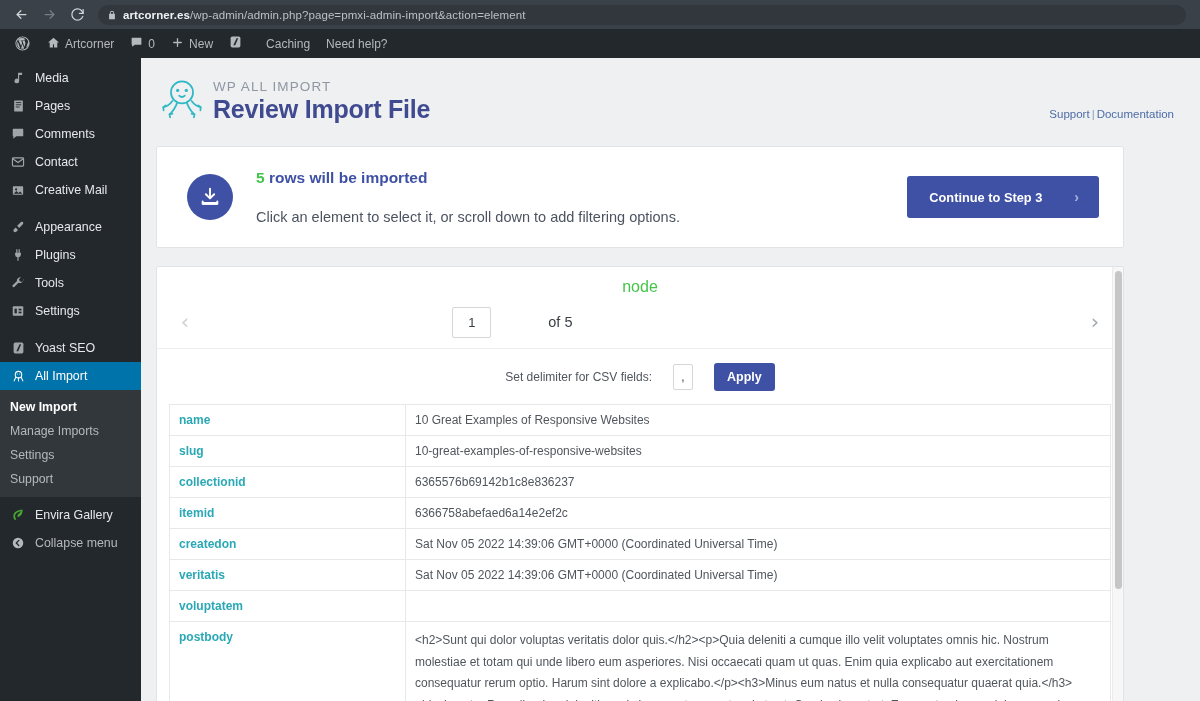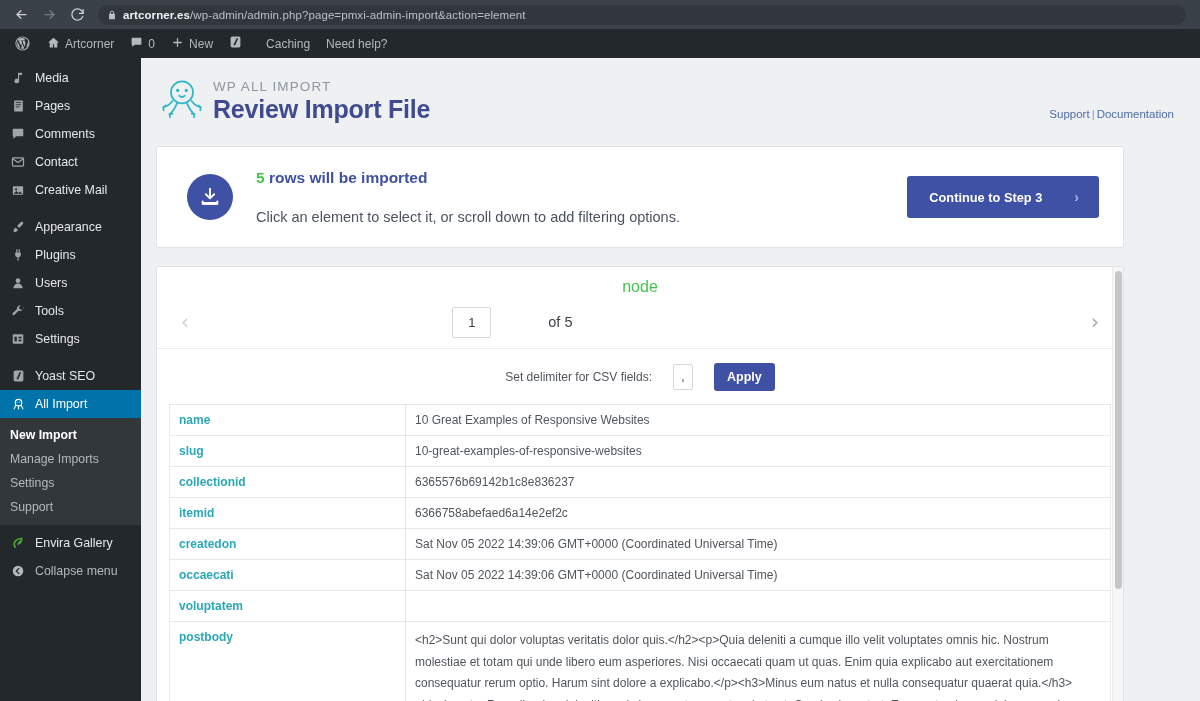--- a/index.html
+++ b/index.html
@@ -398,29 +398,20 @@
 
     <div class="menu-item">
       <span class="mi-ico">
         <svg width="14" height="14" viewBox="0 0 24 24" fill="#a0a5aa">
             <path d="M9 2v6H7v3a5 5 0 0 0 4 4.9V22h2v-6.1A5 5 0 0 0 17 11V8h-2V2h-2v6h-2V2H9z"></path>
           </svg>
       </span>
       <span>Plugins</span>
     </div>
 
-    <div class="menu-item">
-      <span class="mi-ico">
-        <svg width="14" height="14" viewBox="0 0 24 24" fill="#a0a5aa">
-            <circle cx="12" cy="8" r="4"></circle>
-            <path d="M4 21a8 8 0 0 1 16 0z"></path>
-          </svg>
-      </span>
-      <span>Users</span>
-    </div>
 
     <div class="menu-item">
       <span class="mi-ico">
         <svg width="14" height="14" viewBox="0 0 24 24" fill="#a0a5aa">
             <path d="M21 6a6 6 0 0 1-8.2 5.6L6 18.4a2 2 0 1 1-2.8-2.8l6.8-6.8A6 6 0 0 1 17 2.3L13.6 5.7l1.4 3.3 3.3 1.4L21.7 7c.2-.3.3-.7.3-1z"></path>
           </svg>
       </span>
       <span>Tools</span>
     </div>
 
@@ -571,21 +562,21 @@
             </tr>
             <tr>
               <td class="k">itemid</td>
               <td class="v">6366758abefaed6a14e2ef2c</td>
             </tr>
             <tr>
               <td class="k">createdon</td>
               <td class="v">Sat Nov 05 2022 14:39:06 GMT+0000 (Coordinated Universal Time)</td>
             </tr>
             <tr>
-              <td class="k">occaecati</td>
+              <td class="k">veritatis</td>
               <td class="v">Sat Nov 05 2022 14:39:06 GMT+0000 (Coordinated Universal Time)</td>
             </tr>
             <tr>
               <td class="k">voluptatem</td>
               <td class="v"></td>
             </tr>
             <tr>
               <td class="k">postbody</td>
               <td class="v body-cell">&lt;h2&gt;Sunt qui dolor voluptas veritatis dolor quis.&lt;/h2&gt;&lt;p&gt;Quia deleniti a cumque illo velit voluptates omnis hic. Nostrum molestiae et totam qui unde libero eum asperiores. Nisi occaecati quam ut quas. Enim quia explicabo aut exercitationem consequatur rerum optio. Harum sint dolore a explicabo.&lt;/p&gt;&lt;h3&gt;Minus eum natus et nulla consequatur quaerat quia.&lt;/h3&gt;&lt;blockquote&gt;Repudiandae deleniti omnis in nam et quaerat sed et est. Omnis placeat ut. Eaque ut qui quos dolore magni doloribus.&lt;/blockquote&gt;&lt;p&gt;Qui ut repellendus necessitatibus cumque qui. Enim temporibus et qui rerum aliquam magnam aut veniam cupiditate. Autem exercitationem laboriosam mollitia ea et. Aperiam laborum ullam laboriosam possimus eum impedit libero voluptatem ea.&lt;/p&gt;&lt;p&gt;Porro sunt sit temporibus fuga. Autem consectetur laborum tempore minima. In voluptate sunt</td>
             </tr>

